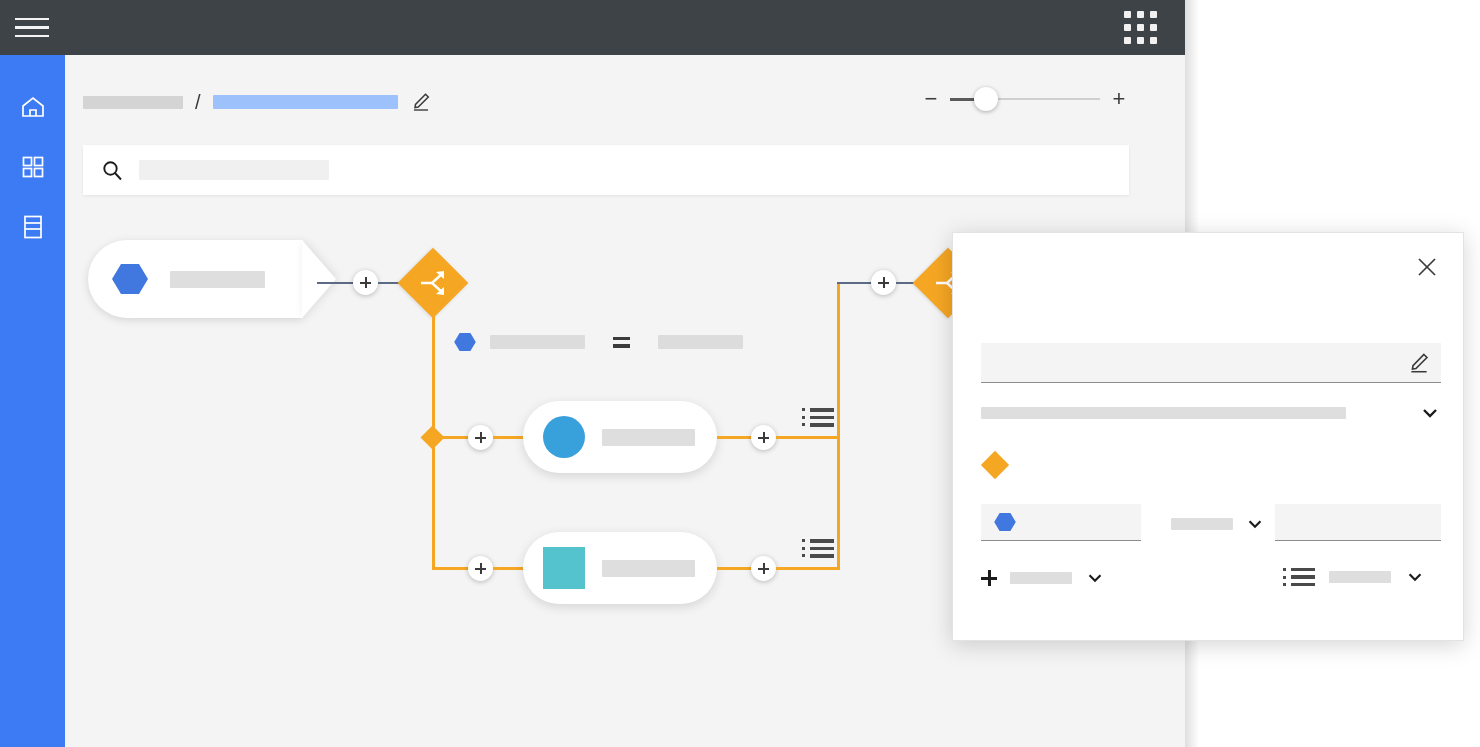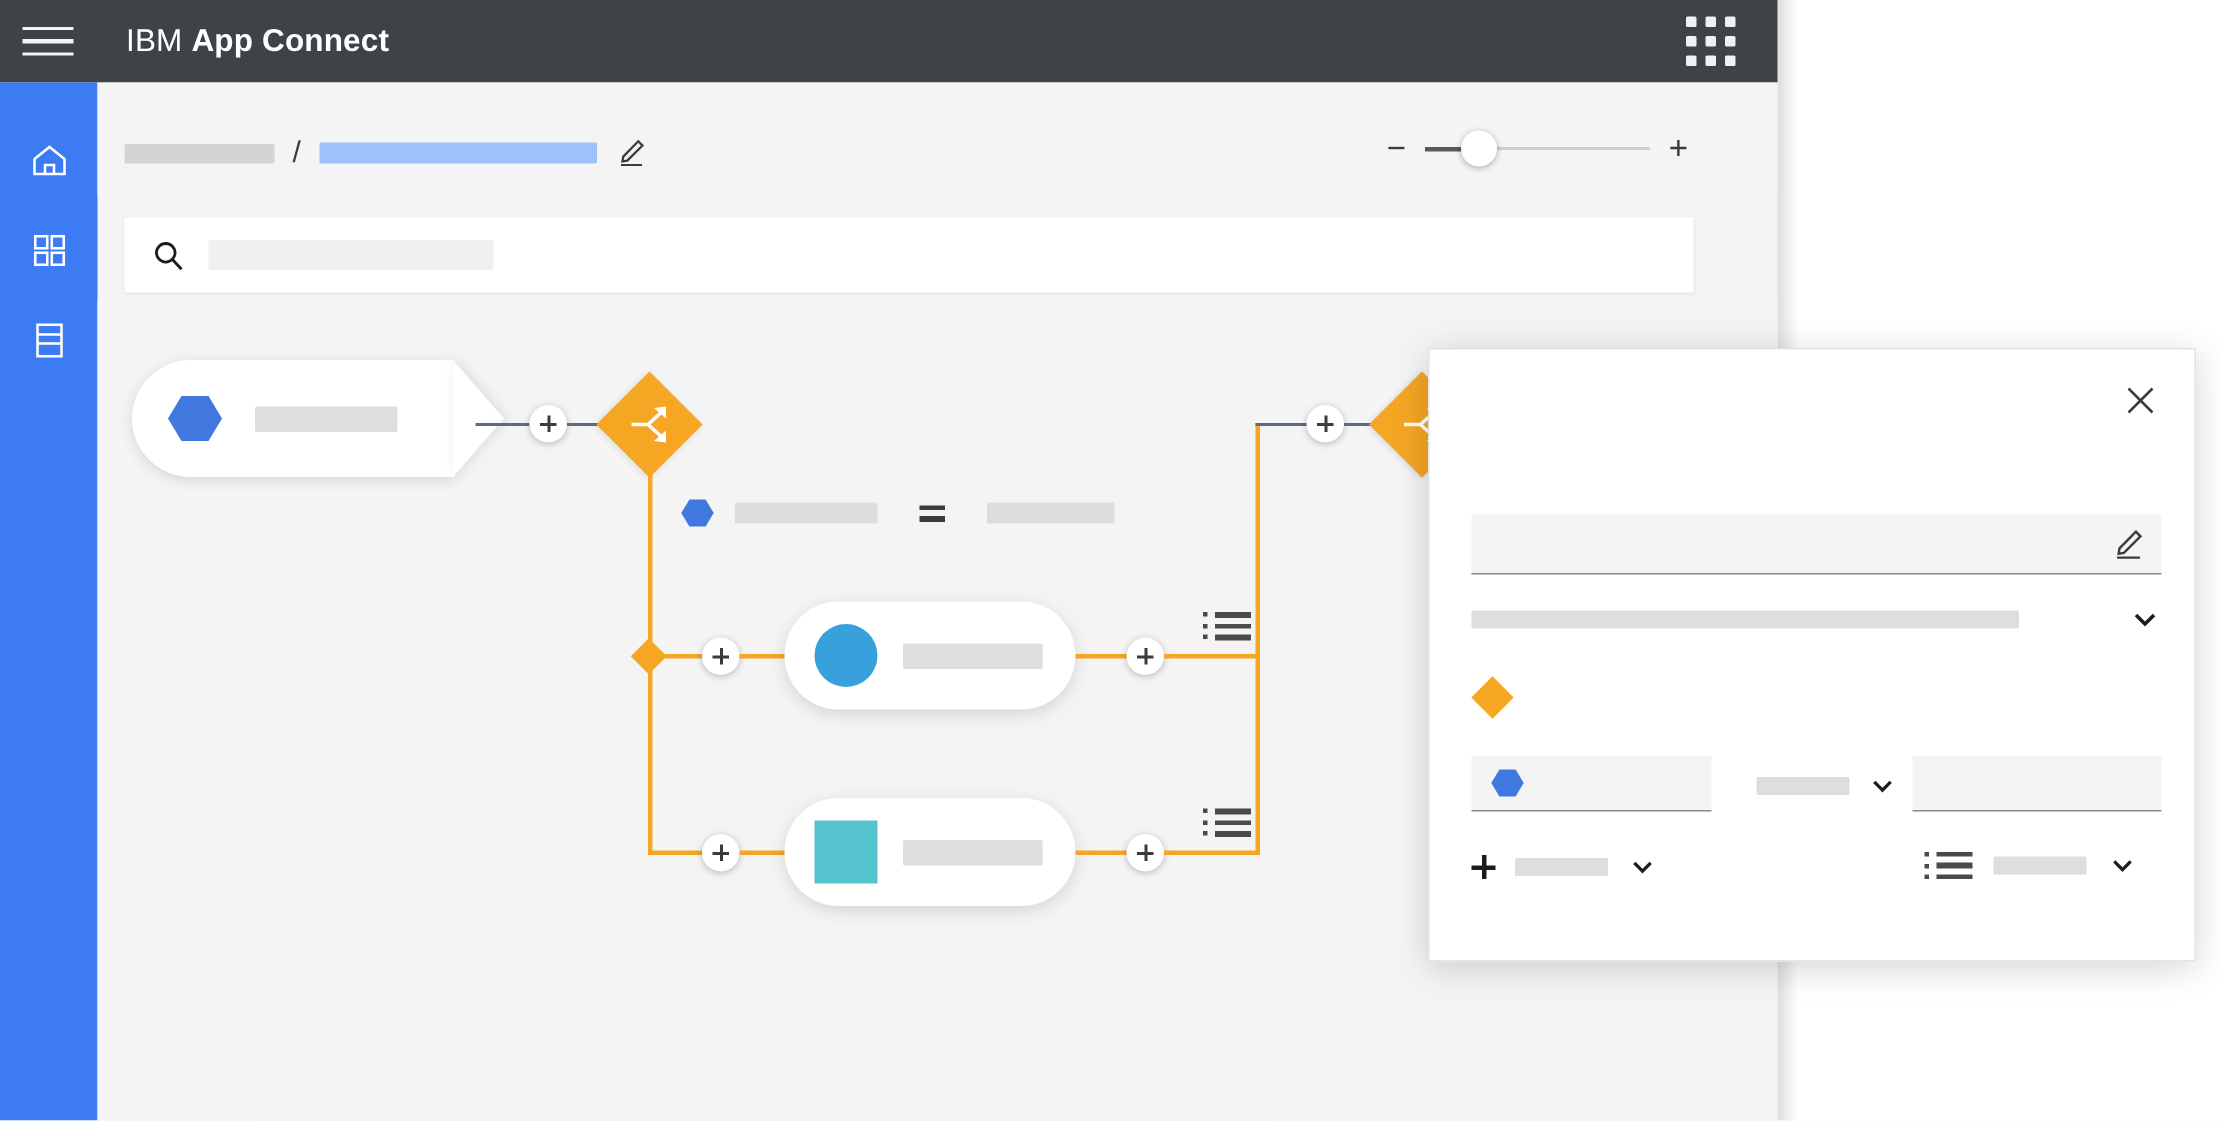--- a/index.html
+++ b/index.html
@@ -131,24 +131,20 @@
 
   <div class="sheet"></div>
   <div class="sheet-shadow"></div>
 
   <div class="header">
     <div class="hamburger">
       <i></i>
         <i></i>
         <i></i>
     </div>
-    <div class="title">
-      <span class="light">IBM</span>
-      <span class="bold">App Connect</span>
-    </div>
     <div class="appgrid">
       <span></span>
         <span></span>
         <span></span>
       <span></span>
         <span></span>
         <span></span>
       <span></span>
         <span></span>
         <span></span>

